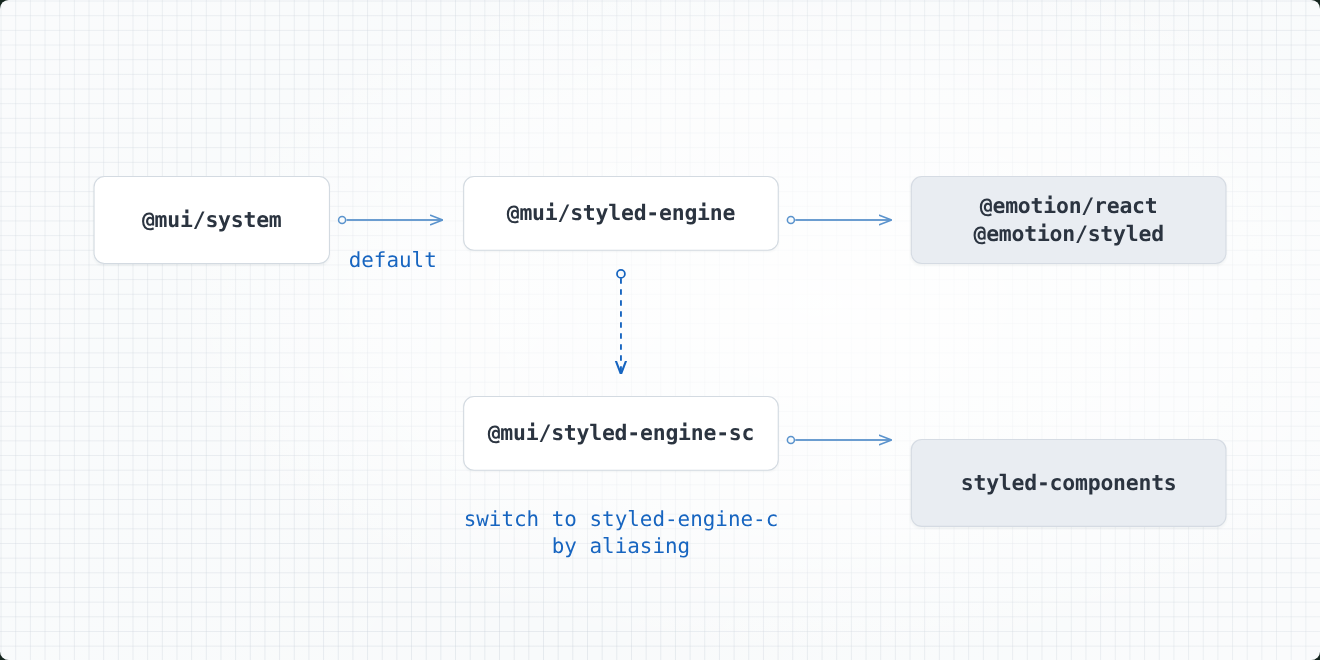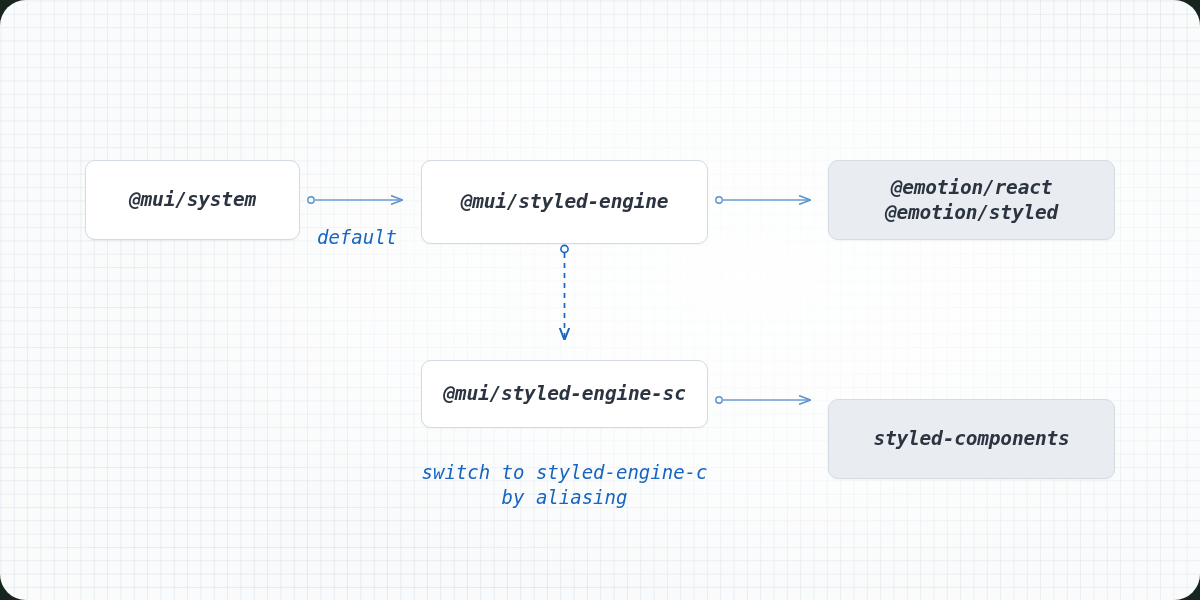--- a/index.html
+++ b/index.html
@@ -12,29 +12,28 @@
     height: 600px;
     overflow: hidden;
     font-family: "DejaVu Sans Mono", "Liberation Mono", monospace;
   }
 
   #canvas {
     position: relative;
     width: 1200px;
     height: 600px;
     box-sizing: border-box;
-    border-radius: 26px;
+    border-radius: 8px;
     overflow: hidden;
     background-color: #f8fafb;
     background-image:
       linear-gradient(to right, rgba(198,207,216,0.40) 1px, transparent 1px),
       linear-gradient(to bottom, rgba(198,207,216,0.40) 1px, transparent 1px);
     background-size: 13.33px 13.33px;
     background-position: 0.5px 0.5px;
-    font-style: italic;
   }
 
   
   #wash {
     position: absolute;
     inset: 0;
     background:
       radial-gradient(ellipse 780px 420px at 62% 46%, rgba(255,255,255,0.92) 0%, rgba(255,255,255,0.55) 48%, rgba(255,255,255,0.0) 78%),
       linear-gradient(120deg, rgba(255,255,255,0.28) 0%, rgba(255,255,255,0.05) 55%, rgba(255,255,255,0.30) 100%);
     pointer-events: none;
@@ -121,21 +120,21 @@
     <g>
       <circle cx="564.5" cy="249" r="3.6" fill="#f9fbfc" stroke="#1765c0" stroke-width="1.6"></circle>
       <line x1="564.5" y1="253" x2="564.5" y2="339" stroke="#1765c0" stroke-width="1.7" stroke-dasharray="5 5" marker-end="url(#arrow-dashed)"></line>
     </g>
   </svg>
 
   <div class="node plain" style="left:85px;  top:160px;  width:215px; height:80px;">
     <span>@mui/system</span>
   </div>
 
-  <div class="node plain" style="left:421px; top:160px; width:287px; height:84px;">
+  <div class="node plain" style="left:421px; top:160px; width:287px; height:68px;">
     <span>@mui/styled-engine</span>
   </div>
 
   <div class="node filled" style="left:828px; top:160px; width:287px; height:80px;">
     <span>@emotion/react
 @emotion/styled</span>
   </div>
 
   <div class="node plain" style="left:421px; top:360px; width:287px; height:68px;">
     <span>@mui/styled-engine-sc</span>

